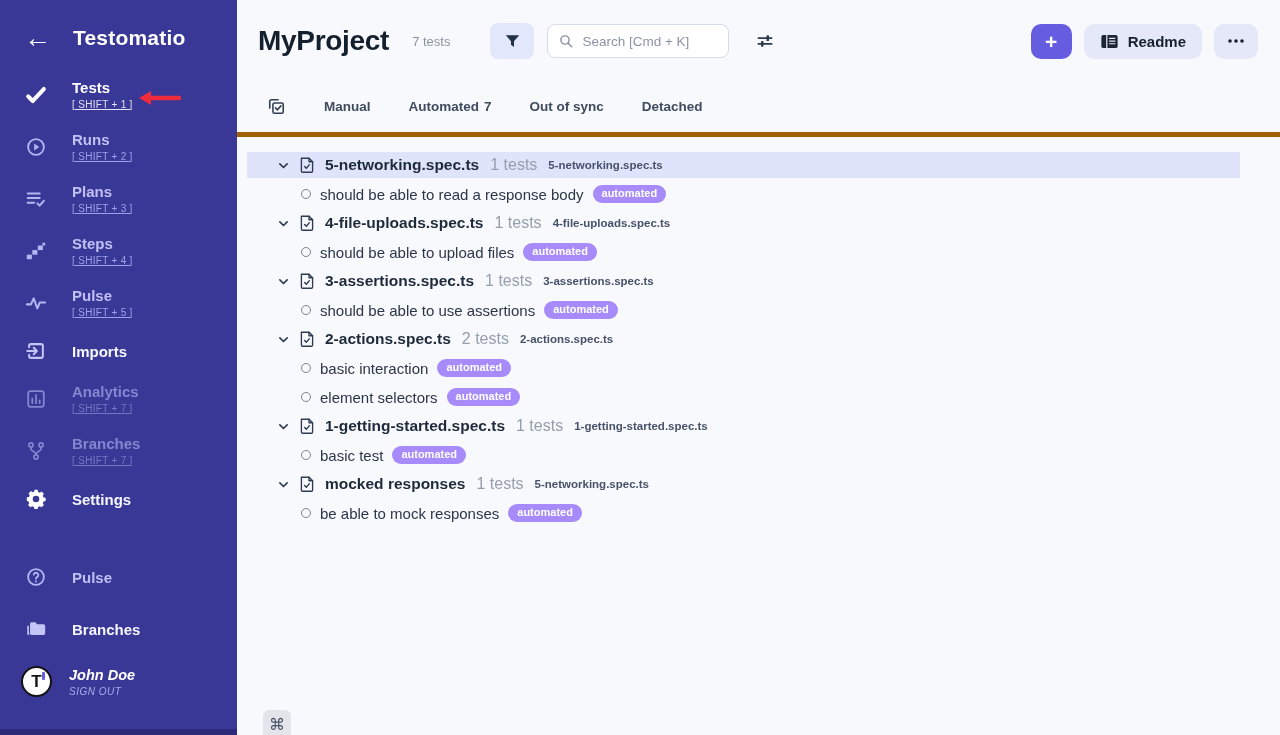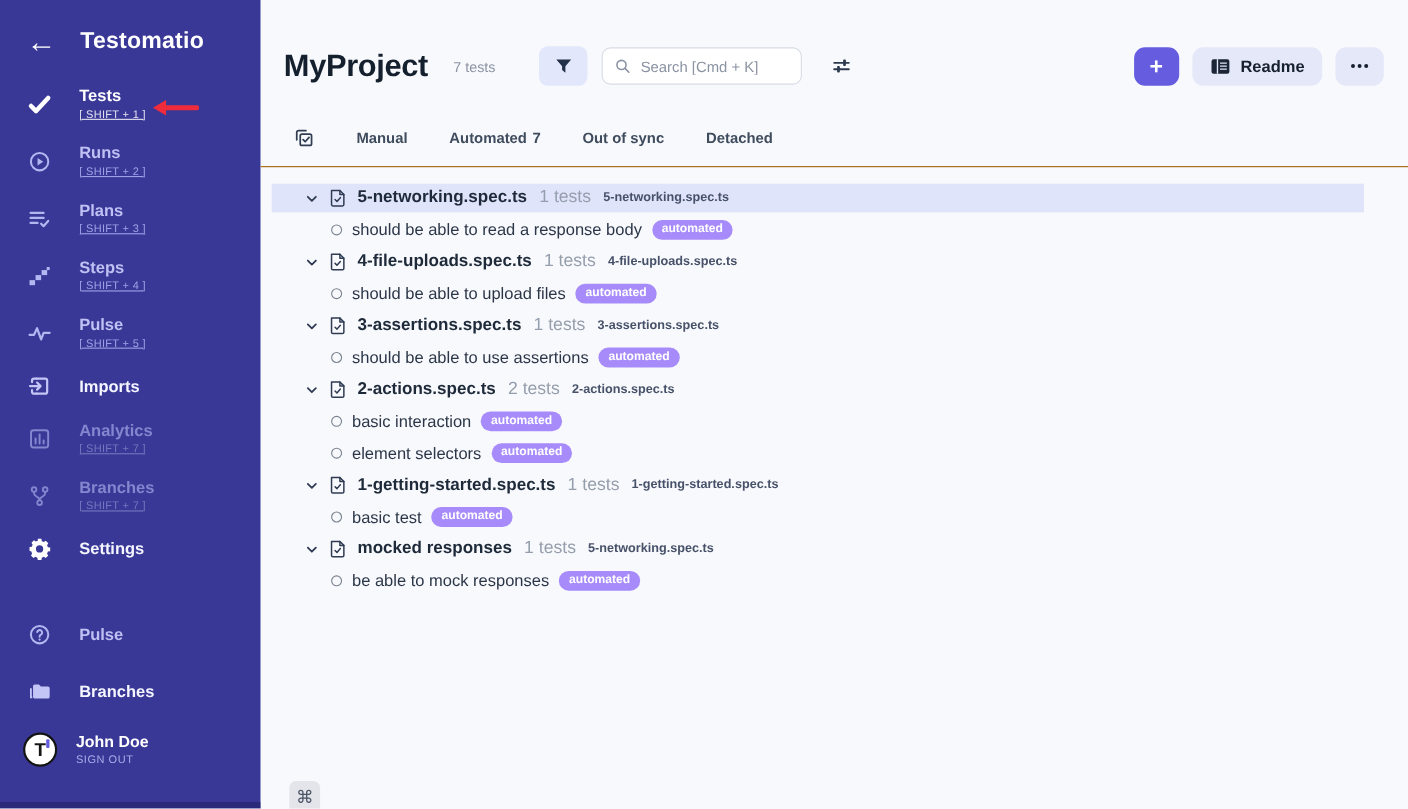--- a/index.html
+++ b/index.html
@@ -27,42 +27,42 @@
   .st-normal .nav-shortcut { color:#9ea1e6; }
   .st-bright .nav-label { color:#f5f6ff; }
   .st-bright .nav-icon { color:#c3c5f6; }
   .st-dimmed .nav-label { color:#8486cf; }
   .st-dimmed .nav-icon { color:#8486cf; }
   .st-dimmed .nav-shortcut { color:#7476bf; }
   .nav-bottom { margin-top:52px; }
   .user-row { display:flex; align-items:center; padding-left:21px; margin-top:2px; cursor:pointer; }
   .avatar { position:relative; width:31px; height:31px; min-width:31px; background:#fff; border:2.5px solid #141414; border-radius:50%; display:flex; align-items:center; justify-content:center; font-weight:bold; font-size:17px; color:#141414; }
   .avatar-mark { position:absolute; top:4px; right:5px; width:3px; height:8px; background:#655ce0; border-radius:1px; }
-  .user-text { margin-left:17px; display:flex; flex-direction:column; }
+  .user-text { margin-left:17px; display:flex; flex-direction:column;font-style:italic; }
   .user-name { font-size:14.5px; font-weight:bold; color:#fff; line-height:16px; }
   .user-signout { font-size:10px; color:#a9ace9; letter-spacing:.5px; margin-top:3px; cursor:pointer; }
   .sidebar-bottom-strip { position:absolute; left:0; bottom:0; width:100%; height:6px; background:#2b2979; }
   .annotation-arrow { position:absolute; left:135px; top:89px; width:46px; height:18px; }
 
   
   .main { position:relative; flex:1; display:flex; flex-direction:column; background:#f8f9fc; }
-  .header { display:flex; align-items:center; padding:42px 22px 0 21px; }
+  .header { display:flex; align-items:center; padding:23px 22px 0 21px; }
   .page-title { font-size:28px; font-weight:800; color:#15202e; letter-spacing:-.3px; }
   .tests-count { margin-left:23px; font-size:13px; color:#8b93a3; }
   .icon-btn { display:flex; align-items:center; justify-content:center; border:none; cursor:pointer; }
   .filter-btn { margin-left:40px; width:44px; height:36px; background:#e2e7fb; border-radius:8px; }
   .search-box { margin-left:13px; display:flex; align-items:center; width:182px; height:34px; background:#fff; border:1px solid #d8dce6; border-radius:8px; padding:0 10px; gap:8px; }
   .search-box input { border:none; outline:none; width:100%; font-size:13.5px; color:#333f4f; background:transparent; font-family:"Liberation Sans",sans-serif; }
   .search-box input::placeholder { color:#8b93a3; }
   .sliders-btn { margin-left:22px; background:transparent; width:28px; height:28px; }
   .header-spacer { flex:1; }
   .add-btn { width:41px; height:35px; background:#655ce0; border-radius:10px; color:#fff; font-size:21px; font-weight:bold; line-height:1; }
   .readme-btn { margin-left:12px; height:35px; padding:0 16px; background:#e4e8f8; border-radius:10px; color:#16202f; font-size:15px; font-weight:bold; gap:9px; font-family:"Liberation Sans",sans-serif; }
   .more-btn { margin-left:12px; width:44px; height:35px; background:#e4e8f8; border-radius:10px; color:#16202f; }
-  .tabs-row { display:flex; align-items:center; gap:38px; padding:38px 0 16px 30px; border-bottom:1px solid #a16207; }
+  .tabs-row { display:flex; align-items:center; gap:38px; padding:38px 0 16px 30px; border-bottom:5px solid #a16207; }
   .tabs-icon { color:#313e52; display:flex; }
   .tab { font-size:13.5px; font-weight:bold; color:#3f4c5e; cursor:pointer; display:flex; gap:5px; }
 
   
   .list { padding-top:15px; }
   .suite-row { display:flex; align-items:center; height:26px; margin:0 40px 3px 10px; padding-left:30px; cursor:pointer; }
   .suite-row.selected { background:#dfe4fb; }
   .chev { display:flex; color:#2f3b52; }
   .file-ic { display:flex; color:#2f3b52; margin-left:9px; }
   .suite-name { margin-left:10px; font-size:15.5px; font-weight:bold; color:#1e2a3a; }

